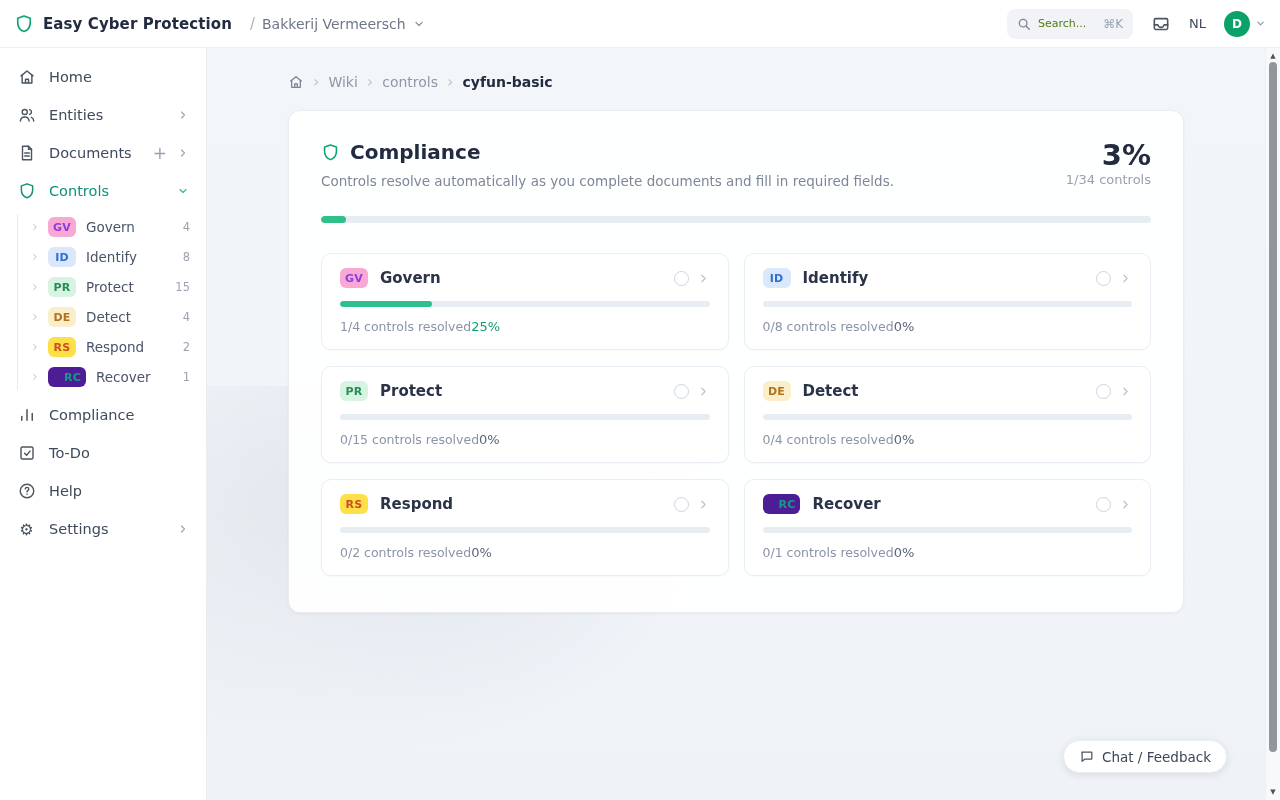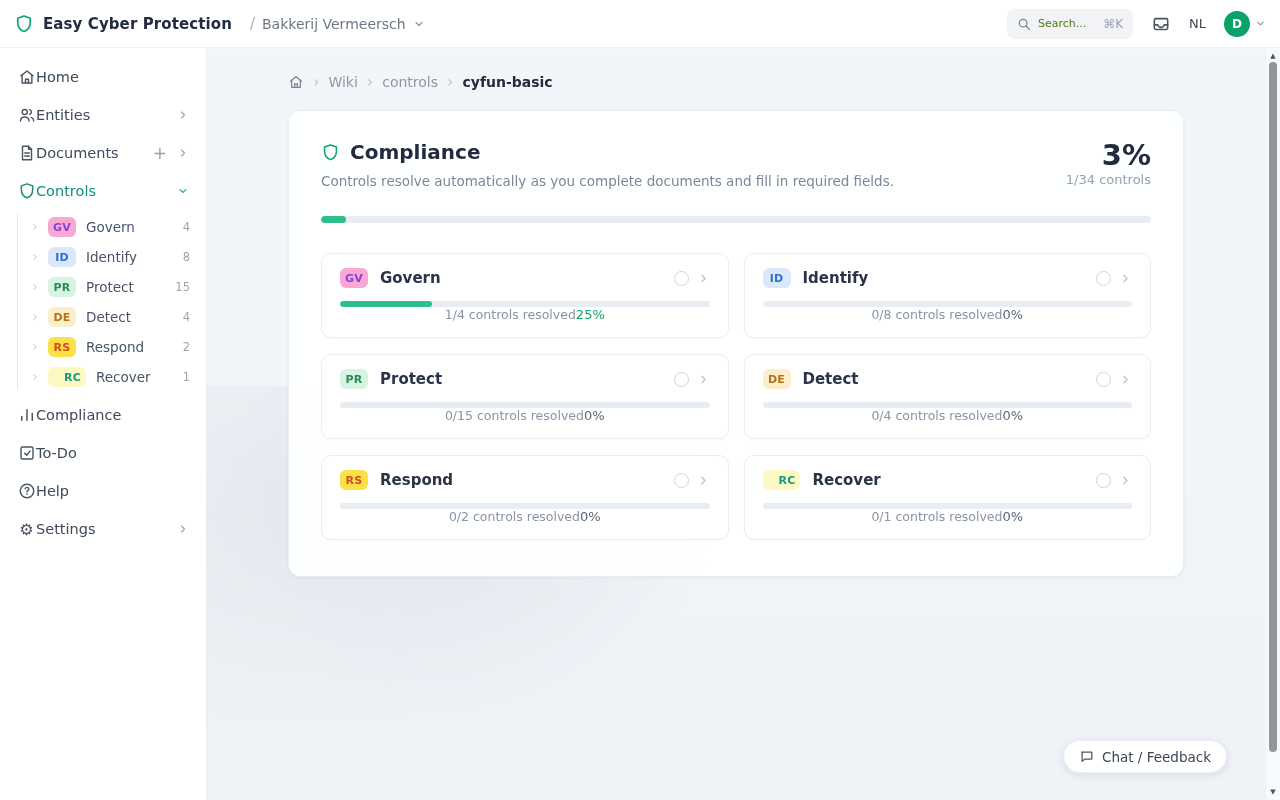--- a/index.html
+++ b/index.html
@@ -24,21 +24,21 @@
   .search .kbd { color:#9aa3b2; font-size:12px; }
   .icon-btn { display:flex; align-items:center; color:#4b5563; cursor:pointer; }
   .lang { font-size:13px; color:#3f4a5c; cursor:pointer; }
   .user { display:flex; align-items:center; gap:5px; cursor:pointer; }
   .avatar { width:26px; height:26px; border-radius:50%; background:#0aa268; color:#fff;
     font-size:12px; font-weight:700; display:flex; align-items:center; justify-content:center; }
 
   
   .sidebar { position:absolute; top:48px; left:0; bottom:0; width:207px; background:#fff;
     border-right:1px solid #e9edf2; padding-top:10px; z-index:20; }
-  .nav-item { height:38px; display:flex; align-items:center; padding:0 17px;
+  .nav-item { height:38px; display:flex; align-items:center; gap:13px; padding:0 17px;
     font-size:14.5px; color:#3f4a5c; cursor:pointer; }
   .nav-item .ic { display:flex; color:#4b5563; width:19px; justify-content:center; }
   .nav-item .lbl { flex:1; }
   .nav-item .trail { display:flex; align-items:center; gap:10px; color:#9aa3b2; }
   .nav-item.active { color:#0f9179; }
   .nav-item.active .ic { color:#0f9179; }
   .nav-item.active .trail { color:#2bb69a; }
   .tree { position:relative; margin:2px 0 4px; }
   .tree:before { content:""; position:absolute; left:17px; top:2px; bottom:2px; width:1px; background:#e7ebf0; }
   .tree-item { height:30px; display:flex; align-items:center; padding:0 16px 0 30px; cursor:pointer; }
@@ -47,21 +47,21 @@
   .tree-label { margin-left:10px; font-size:13.5px; color:#49546a; flex:1; }
   .tree-count { font-size:11.5px; color:#9aa3af; }
 
   .badge { display:inline-flex; align-items:center; justify-content:center; min-width:28px;
     height:20px; padding:0 5px; border-radius:6px; font-size:11px; font-weight:700; letter-spacing:.2px; }
   .badge.gv { background:#f9a8d4; color:#8a3fd9; }
   .badge.id { background:#dbe8fb; color:#2f6fd0; }
   .badge.pr { background:#d7f4e3; color:#2b8a55; }
   .badge.de { background:#fbeecb; color:#b3731d; }
   .badge.rs { background:#fde047; color:#cc4e21; }
-  .badge.rc { background:#fef9c3; color:#169a83;padding-left:16px; }
+  .badge.rc { background:#4c1d95; color:#169a83;padding-left:16px; }
 
   
   .main { position:absolute; top:48px; left:207px; right:15px; bottom:0;
     background:linear-gradient(180deg,#f3f6f9 0%,#eff3f7 100%); overflow:hidden; }
   .bg-art { position:absolute; left:0; top:45%; width:55%; height:55%; pointer-events:none;
     background:radial-gradient(ellipse at 18% 30%, rgba(205,213,224,.35), transparent 60%),
                radial-gradient(ellipse at 45% 20%, rgba(210,218,228,.28), transparent 55%); }
   .crumbs { display:flex; align-items:center; gap:9px; margin:26px 0 20px 81px; font-size:14px; }
   .crumbs .home { color:#7b8494; display:flex; cursor:pointer; }
   .crumbs .sep { color:#bfc7d2; font-size:16px; line-height:1; }
@@ -86,21 +86,21 @@
 
   .grid { margin-top:30px; display:grid; grid-template-columns:1fr 1fr; column-gap:15px; row-gap:16px; }
   .cat-card { background:rgba(255,255,255,.85); border:1px solid #e9eef4; border-radius:10px;
     padding:14px 18px 15px; cursor:pointer; box-shadow:0 1px 2px rgba(16,24,40,.03); }
   .cat-head { display:flex; align-items:center; }
   .cat-label { margin-left:12px; font-size:15px; font-weight:600; color:#2a3347; }
   .cat-icons { margin-left:auto; display:flex; align-items:center; gap:8px; }
   .status-circle { width:15px; height:15px; border:1.5px solid #ccd5e0; border-radius:50%; }
   .cat-icons svg { color:#b9c2cd; }
   .cat-card .progress { margin-top:13px; height:6px; }
-  .cat-foot { display:flex; justify-content:center; align-items:center; }
+  .cat-foot { margin-top:12px; display:flex; justify-content:flex-start; align-items:center; }
   .resolved { font-size:12.5px; color:#8a94a6; }
   .pct { font-size:13px; font-weight:400; }
 
   
   .chat-btn { position:absolute; right:38px; bottom:27px; height:33px; background:#fff;
     border:1px solid #eaeef2; border-radius:17px; display:flex; align-items:center; gap:8px;
     padding:0 15px; font-size:13.5px; color:#3c4657; cursor:pointer;
     box-shadow:0 2px 8px rgba(16,24,40,.1); z-index:40; }
   .chat-btn svg { color:#4b5563; }
 

